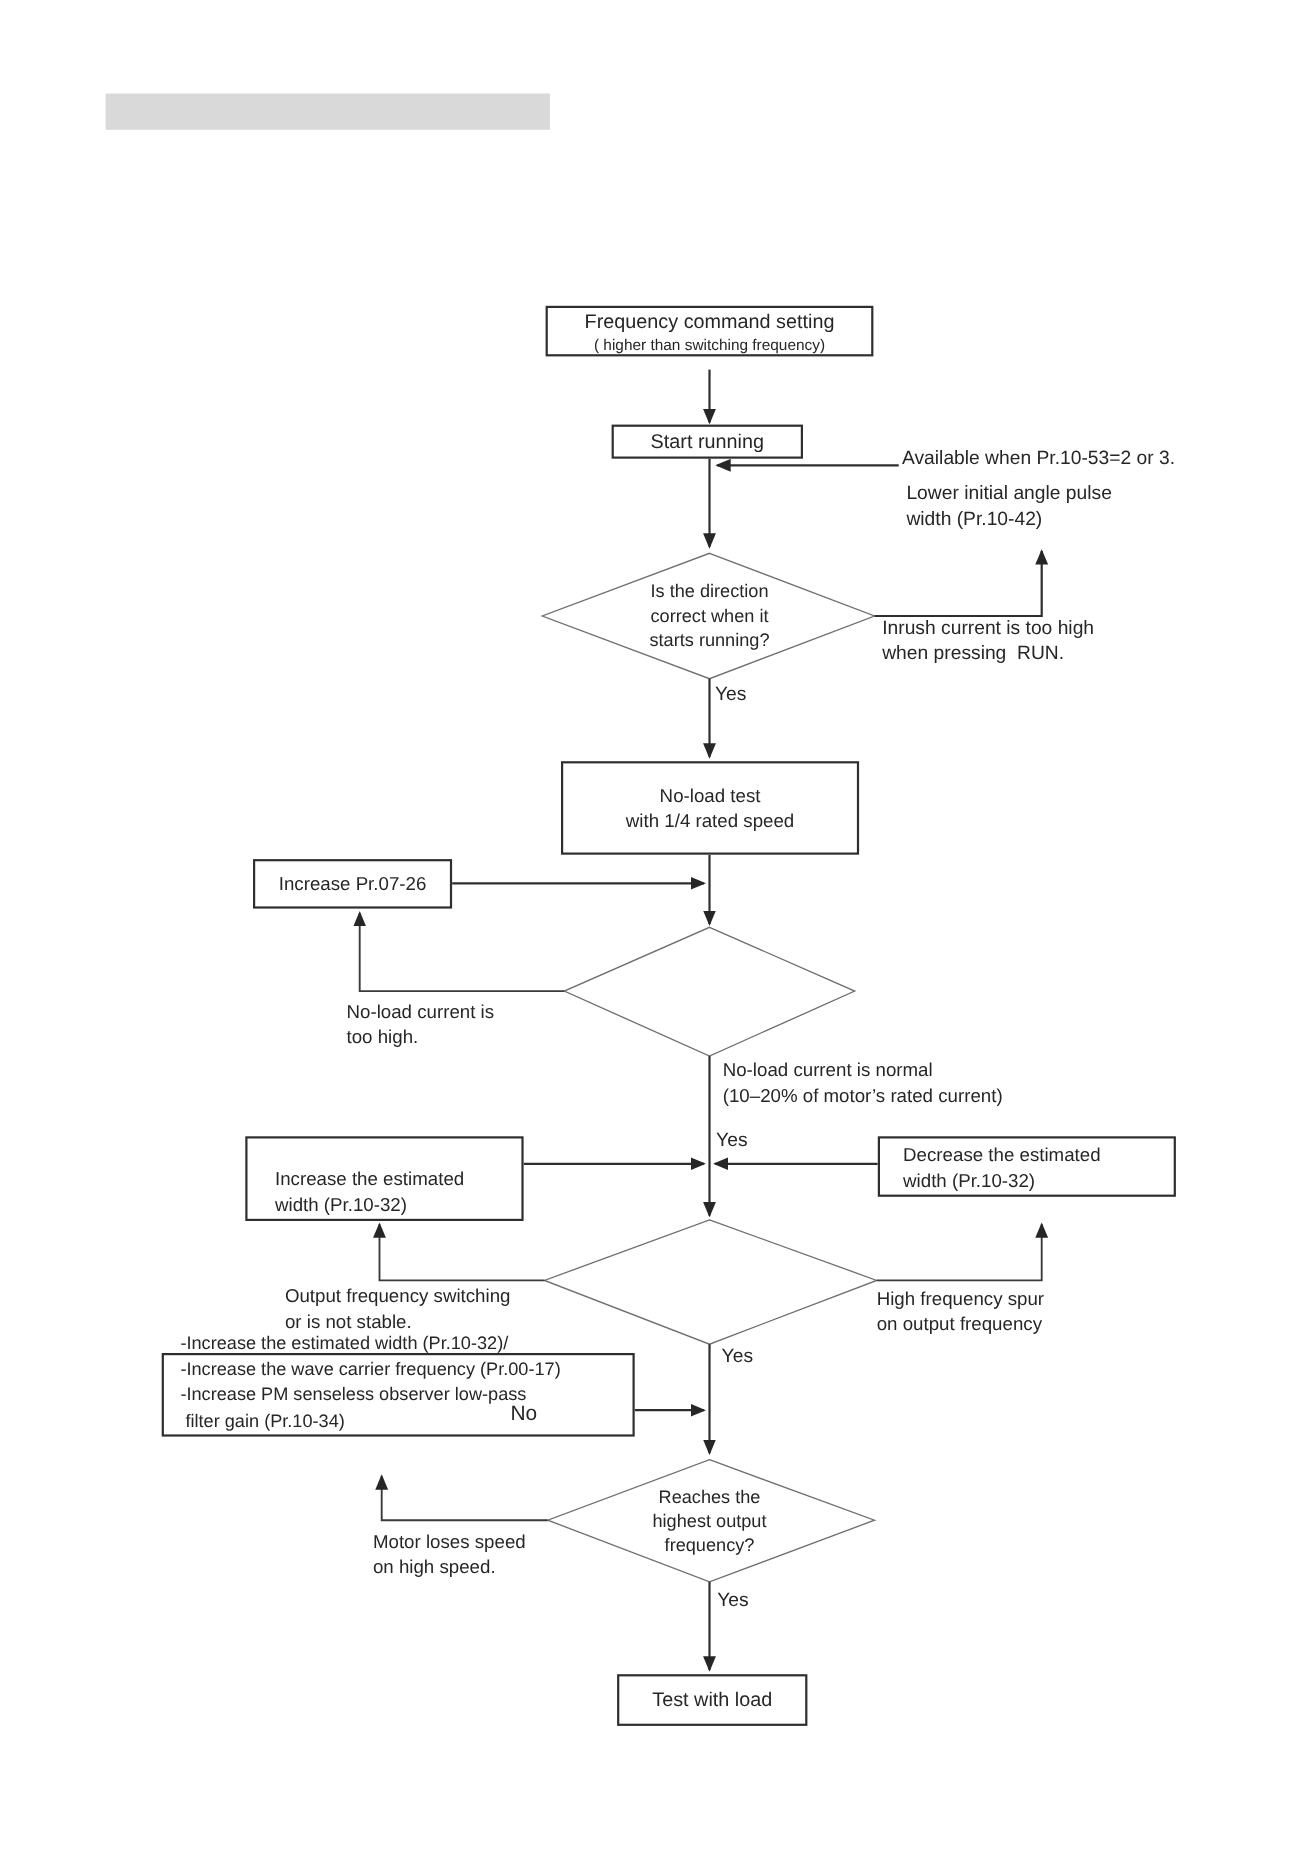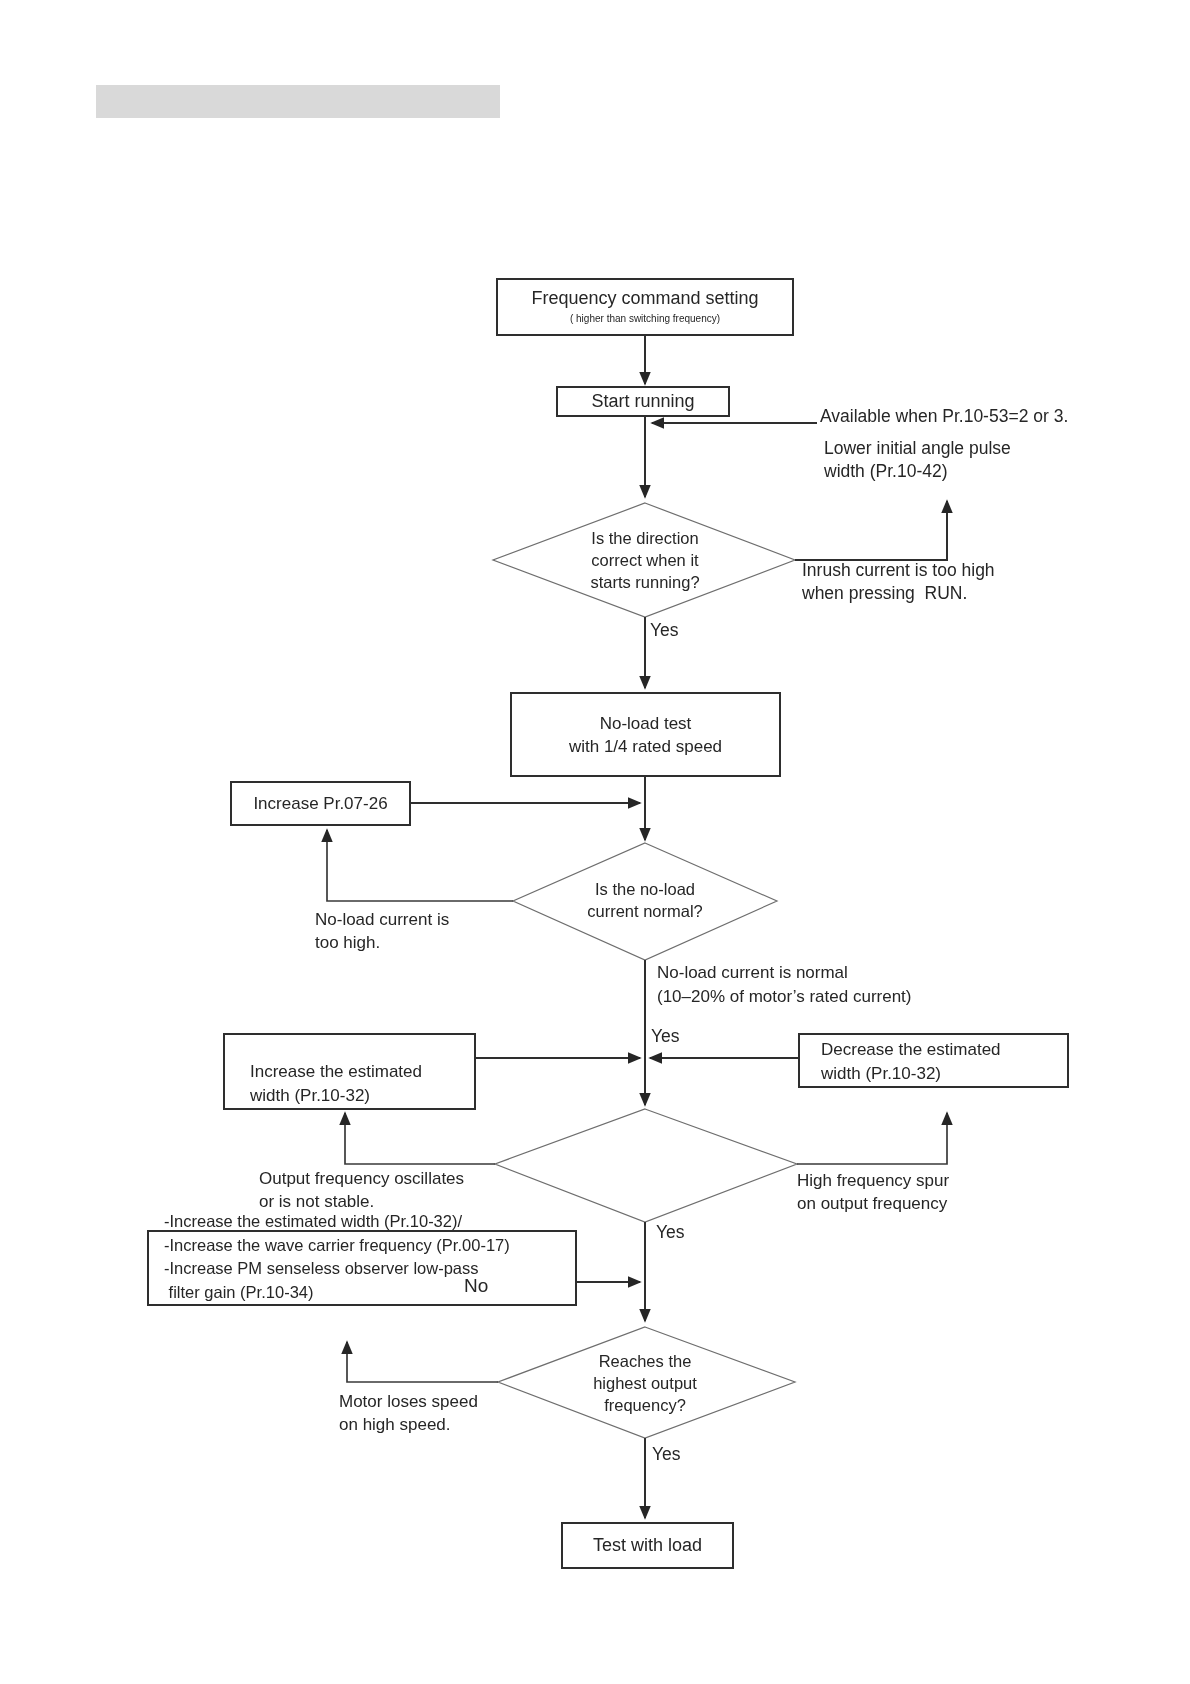--- a/index.html
+++ b/index.html
@@ -78,23 +78,23 @@
     </g>
 
     <g fill="none" stroke="#3a3a3a" stroke-width="1.7">
       <path d="M513,901 H327 V830" marker-end="url(#arr)"></path>
       <path d="M495,1164 H345 V1113" marker-end="url(#arr)"></path>
       <path d="M797,1164 H947 V1113" marker-end="url(#arr)"></path>
       <path d="M498,1382 H347 V1342" marker-end="url(#arr)"></path>
     </g>
   </svg>
 
-  <div class="box" style="left:496px; top:278px; width:298px; height:58px;">
+  <div class="box" style="left:496px; top:278px; width:298px; height:46px;">
     <span class="big">Frequency command setting</span>
-    <span style="font-size:10px; line-height:18px;">( higher than switching frequency)</span>
+    <span style="font-size:14px; line-height:18px;">( higher than switching frequency)</span>
   </div>
 
   <div class="box big" style="left:556px; top:386px; width:174px; height:31px;">
     <span>Start running</span>
   </div>
 
   <div class="box" style="left:510px; top:692px; width:271px; height:85px;">
     <span>No-load test
 with 1/4 rated speed</span>
   </div>
@@ -121,22 +121,20 @@
   </div>
 
   <div class="box big" style="left:561px; top:1522px; width:173px; height:47px;">
     <span>Test with load</span>
   </div>
 
   <div class="dtext" style="left:535px; top:527px; width:220px;">Is the direction
 correct when it
 starts running?</div>
 
-  <div class="dtext" style="left:545px; top:878px; width:200px;">Is the no-load
-current normal?</div>
 
 
   <div class="dtext" style="left:555px; top:1350px; width:180px;">Reaches the
 highest output
 frequency?</div>
 
   <div class="lbl" style="left:820px; top:405px; font-size:17.5px;">Available when Pr.10-53=2 or 3.</div>
 
   <div class="lbl" style="left:824px; top:437px; font-size:17.5px; line-height:22.5px;">Lower initial angle pulse
 width (Pr.10-42)</div>
@@ -147,21 +145,21 @@
   <div class="lbl" style="left:650px; top:619px; font-size:17.5px;">Yes</div>
 
   <div class="lbl" style="left:315px; top:908px;">No-load current is
 too high.</div>
 
   <div class="lbl" style="left:657px; top:961px; line-height:23.5px;">No-load current is normal
 (10–20% of motor’s rated current)</div>
 
   <div class="lbl" style="left:651px; top:1025px; font-size:17.5px;">Yes</div>
 
-  <div class="lbl" style="left:259px; top:1167px;">Output frequency oscillates
+  <div class="lbl" style="left:259px; top:1167px;">Output frequency switching
 or is not stable.</div>
 
   <div class="lbl" style="left:797px; top:1169px;">High frequency spur
 on output frequency</div>
 
   <div class="lbl" style="left:656px; top:1221px; font-size:17.5px;">Yes</div>
 
   <div class="lbl" style="left:464px; top:1274px; font-size:19px;">No</div>
 
   <div class="lbl" style="left:339px; top:1390px;">Motor loses speed

